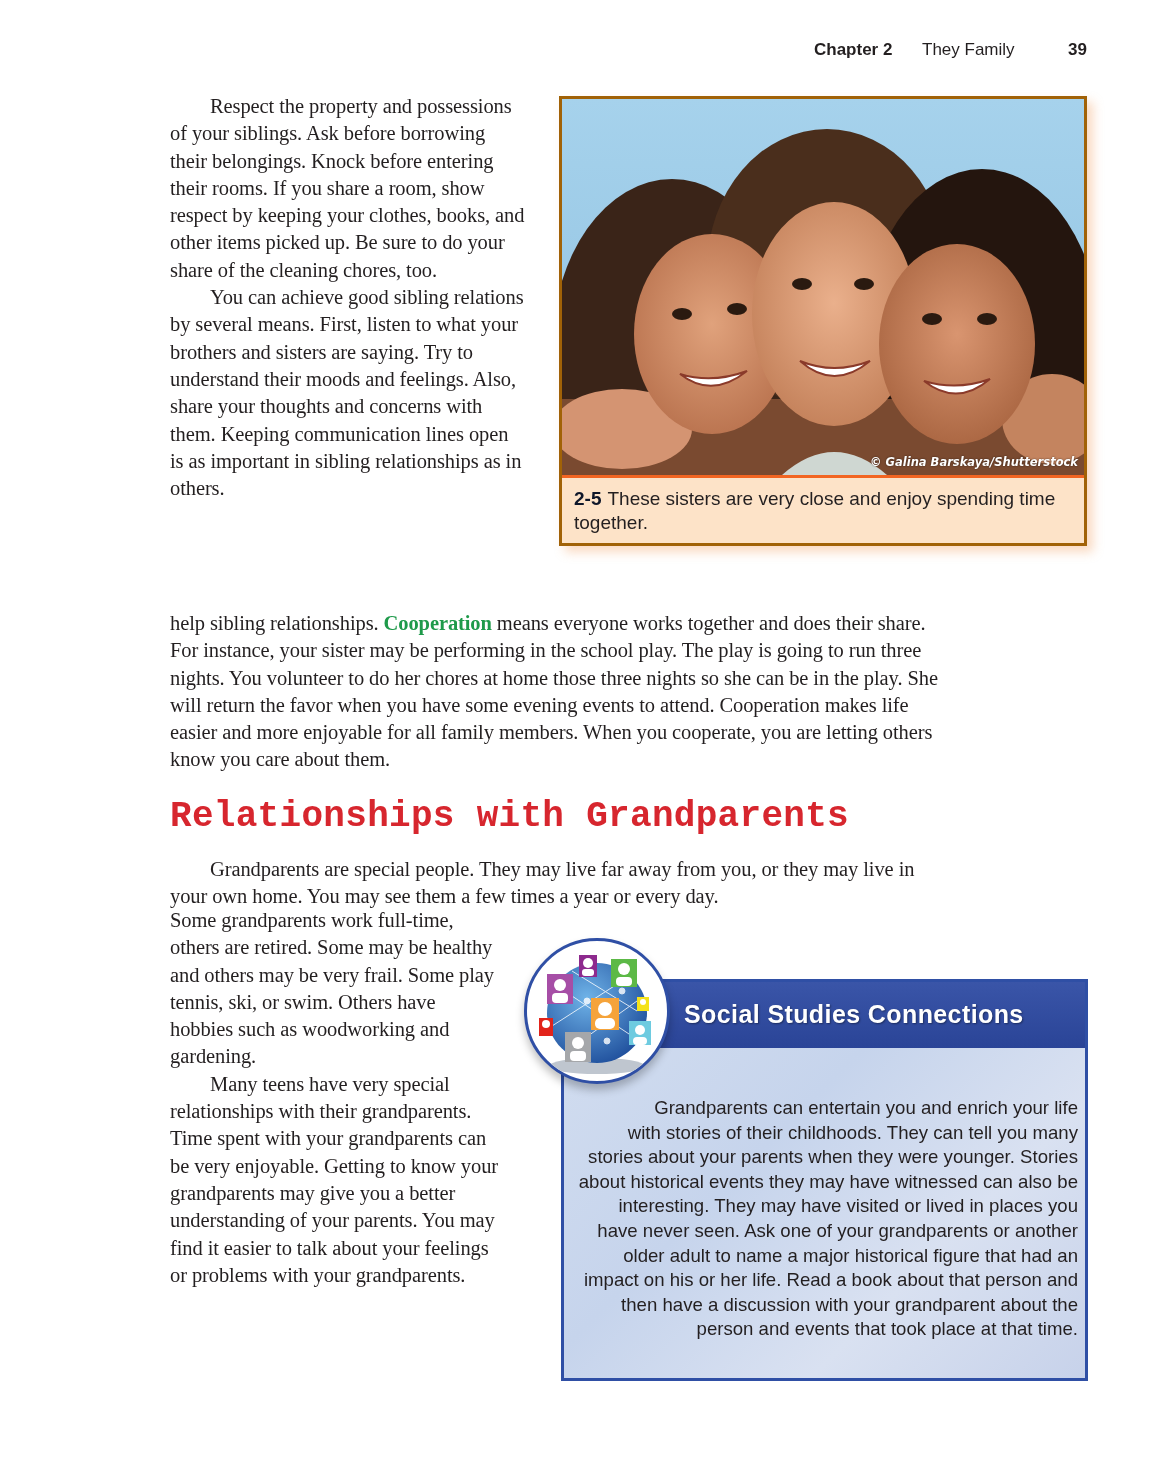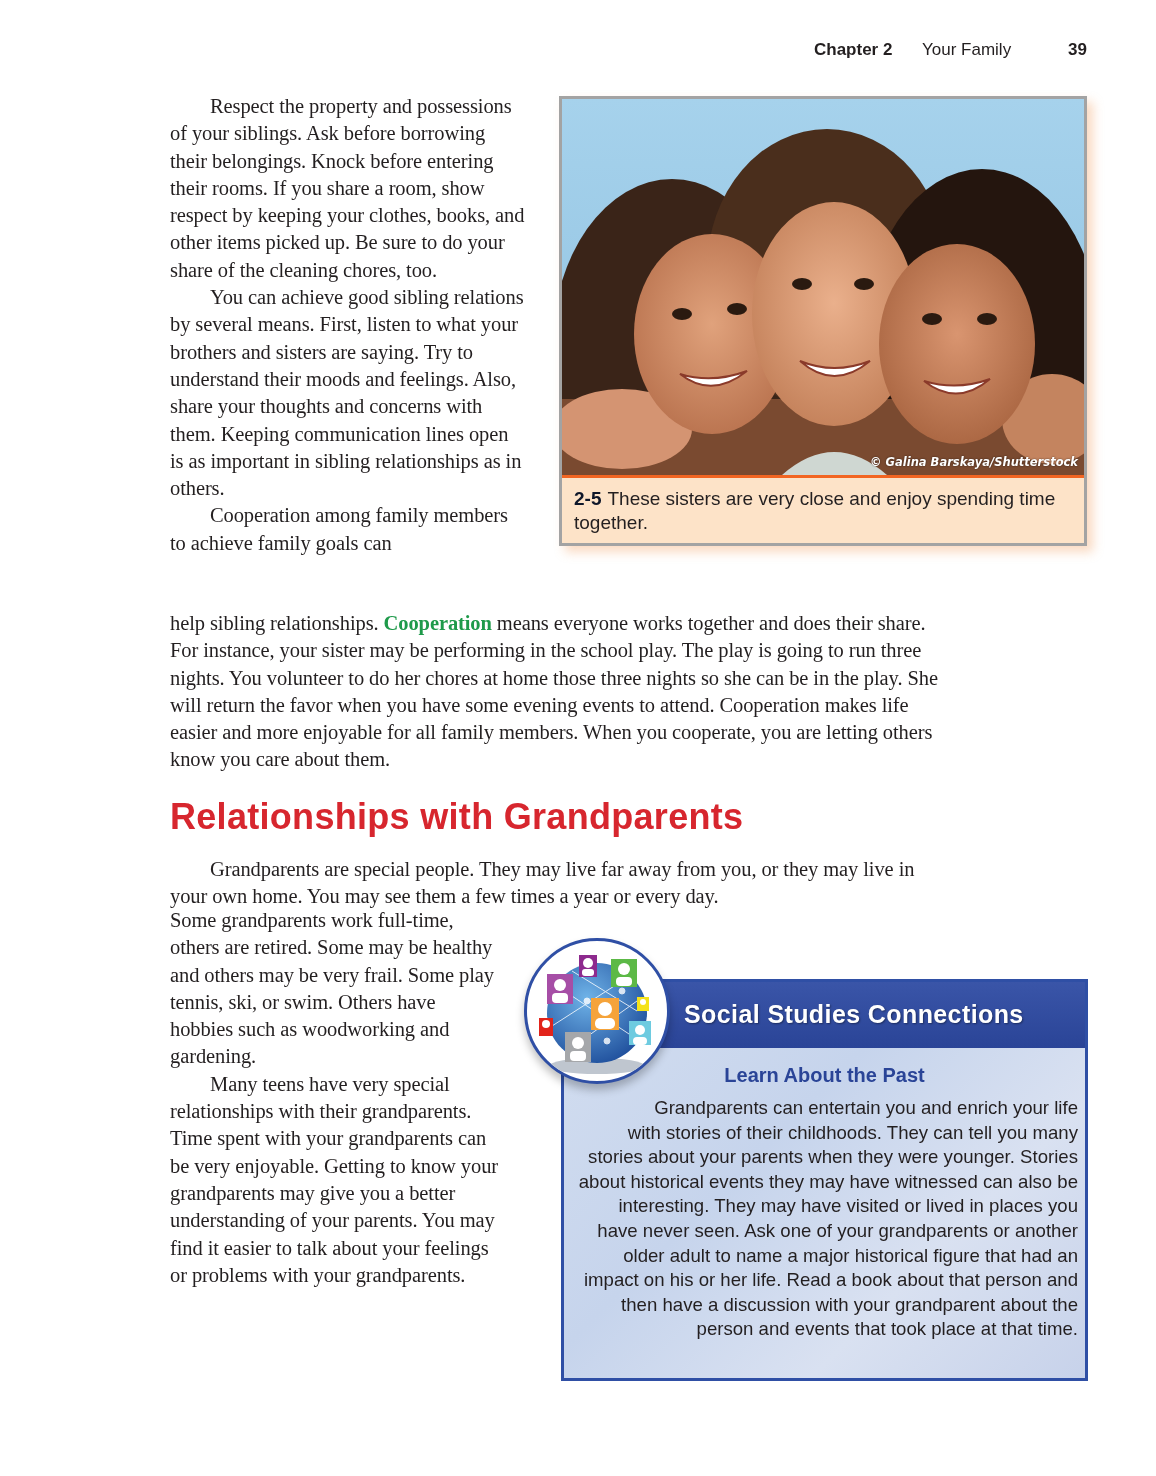--- a/index.html
+++ b/index.html
@@ -9,53 +9,52 @@
   .running-head .chap { position: absolute; left: 2px; top: 2px; font-weight: bold; }
   .running-head .title { position: absolute; left: 110px; top: 2px; }
   .running-head .pg { position: absolute; left: 256px; top: 2px; font-weight: bold; }
 
   .body-text { font-size: 20.5px; line-height: 27.3px; letter-spacing: -0.1px; }
   .body-text p { margin: 0; text-indent: 40px; }
   .col-narrow { position: absolute; left: 170px; top: 93px; width: 355px; }
   .col-wide { position: absolute; left: 170px; top: 610px; width: 775px; }
   .key-term { color: #1e9a4a; font-weight: bold; }
 
-  .photo-frame { position: absolute; left: 559px; top: 96px; width: 528px; height: 450px; border: 3px solid #a3a3a3; background: #fde3c8; box-shadow: 6px 6px 10px rgba(240,150,80,0.35); box-sizing: border-box; padding-left: 8px; }
+  .photo-frame { position: absolute; left: 559px; top: 96px; width: 528px; height: 450px; border: 3px solid #a16207; background: #fde3c8; box-shadow: 6px 6px 10px rgba(240,150,80,0.35); box-sizing: border-box; padding-left: 8px; }
   .photo { position: absolute; left: 0; top: 0; width: 522px; height: 376px; overflow: hidden; background: #9ecbe6; border-bottom: 3px solid #f26522; }
   .photo svg { display: block; }
   .credit { position: absolute; right: 6px; bottom: 6px; font-family: "DejaVu Sans", sans-serif; font-size: 11.5px; font-style: italic; font-weight: bold; color: #ffffff; text-shadow: 0 0 2px rgba(0,0,0,0.6); }
   .caption { position: absolute; left: 12px; top: 388px; width: 500px; font-family: "Liberation Sans", sans-serif; font-size: 19px; line-height: 24px; color: #231f20; }
   .caption .fig-num { color: #0f172a; font-weight: bold; margin-right: 6px; }
 
-  .section-heading { position: absolute; left: 170px; top: 796px; margin: 0; font-family: Liberation Sans, sans-serif; font-weight: bold; font-size: 36px; color: #d7262e; letter-spacing: 0.3px; }
+  .section-heading { position: absolute; left: 170px; top: 796px; margin: 0; font-family: Liberation Mono, monospace; font-weight: bold; font-size: 36px; color: #d7262e; letter-spacing: 0.3px; }
 
   .col-intro { position: absolute; left: 170px; top: 856px; width: 760px; }
   .col-left2 { position: absolute; left: 170px; top: 907px; width: 330px; }
 
   .feature-box { position: absolute; left: 561px; top: 979px; width: 527px; height: 402px; border: 3px solid #2f4fa5; box-sizing: border-box; background: linear-gradient(135deg, #d3def0 0%, #c6d4ec 40%, #d9e1f1 70%, #c7d2ea 100%); }
   .feature-header { position: absolute; left: 0; top: 0; width: 521px; height: 66px; background: linear-gradient(180deg, #3a55a8 0%, #2a4497 100%); }
   .feature-title { position: absolute; left: 120px; top: 18px; font-family: "Liberation Sans", sans-serif; font-weight: bold; font-size: 25px; color: #ffffff; letter-spacing: 0.4px; text-shadow: 1px 1px 2px rgba(0,0,0,0.4); }
   .feature-subtitle { position: absolute; left: 0; width: 521px; top: 82px; text-align: center; font-family: "Liberation Sans", sans-serif; font-weight: bold; font-size: 20px; color: #2a4497; }
   .feature-text { position: absolute; left: 14px; top: 114px; width: 500px; font-family: "Liberation Sans", sans-serif; font-size: 18.6px; line-height: 24.6px; color: #231f20; margin: 0; text-indent: 40px; text-align: right; }
 
   .globe-badge { position: absolute; left: 524px; top: 938px; width: 146px; height: 146px; border-radius: 50%; background: #ffffff; border: 3px solid #2f4fa5; box-sizing: border-box; box-shadow: 0 6px 8px rgba(0,0,0,0.25); overflow: hidden; }
 </style>
 </head>
 <body>
 
 <div class="running-head">
   <span class="chap">Chapter 2</span>
-  <span class="title">Your Family</span>
+  <span class="title">They Family</span>
   <span class="pg">39</span>
 </div>
 
 <div class="col-narrow body-text">
   <p>Respect the property and possessions of your siblings. Ask before borrowing their belongings. Knock before entering their rooms. If you share a room, show respect by keeping your clothes, books, and other items picked up. Be sure to do your share of the cleaning chores, too.</p>
   <p>You can achieve good sibling relations by several means. First, listen to what your brothers and sisters are saying. Try to understand their moods and feelings. Also, share your thoughts and concerns with them. Keeping communication lines open is as important in sibling relationships as in others.</p>
-  <p>Cooperation among family members to achieve family goals can</p>
 </div>
 
 <div class="col-wide body-text">
   <p style="text-indent:0"><span>help sibling relationships. </span><span class="key-term">Cooperation</span><span> means everyone works together and does their share. For instance, your sister may be performing in the school play. The play is going to run three nights. You volunteer to do her chores at home those three nights so she can be in the play. She will return the favor when you have some evening events to attend. Cooperation makes life easier and more enjoyable for all family members. When you cooperate, you are letting others know you care about them.</span></p>
 </div>
 
 <div class="photo-frame">
   <div class="photo">
     <svg width="522" height="376" viewBox="0 0 522 376">
       <defs>
@@ -118,21 +117,20 @@
 
 <div class="col-left2 body-text">
   <p style="text-indent:0">Some grandparents work full-time, others are retired. Some may be healthy and others may be very frail. Some play tennis, ski, or swim. Others have hobbies such as woodworking and gardening.</p>
   <p>Many teens have very special relationships with their grandparents. Time spent with your grandparents can be very enjoyable. Getting to know your grandparents may give you a better understanding of your parents. You may find it easier to talk about your feelings or problems with your grandparents.</p>
 </div>
 
 <div class="feature-box">
   <div class="feature-header">
     <span class="feature-title">Social Studies Connections</span>
   </div>
-  <div class="feature-subtitle">Learn About the Past</div>
   <p class="feature-text">Grandparents can entertain you and enrich your life with stories of their childhoods. They can tell you many stories about your parents when they were younger. Stories about historical events they may have witnessed can also be interesting. They may have visited or lived in places you have never seen. Ask one of your grandparents or another older adult to name a major historical figure that had an impact on his or her life. Read a book about that person and then have a discussion with your grandparent about the person and events that took place at that time.</p>
 </div>
 
 <div class="globe-badge">
   <svg width="140" height="140" viewBox="0 0 140 140">
     <defs>
       <radialGradient id="globe" cx="0.4" cy="0.35" r="0.7">
         <stop offset="0" stop-color="#6fb3e8"></stop>
         <stop offset="1" stop-color="#1f4f9c"></stop>
       </radialGradient>

